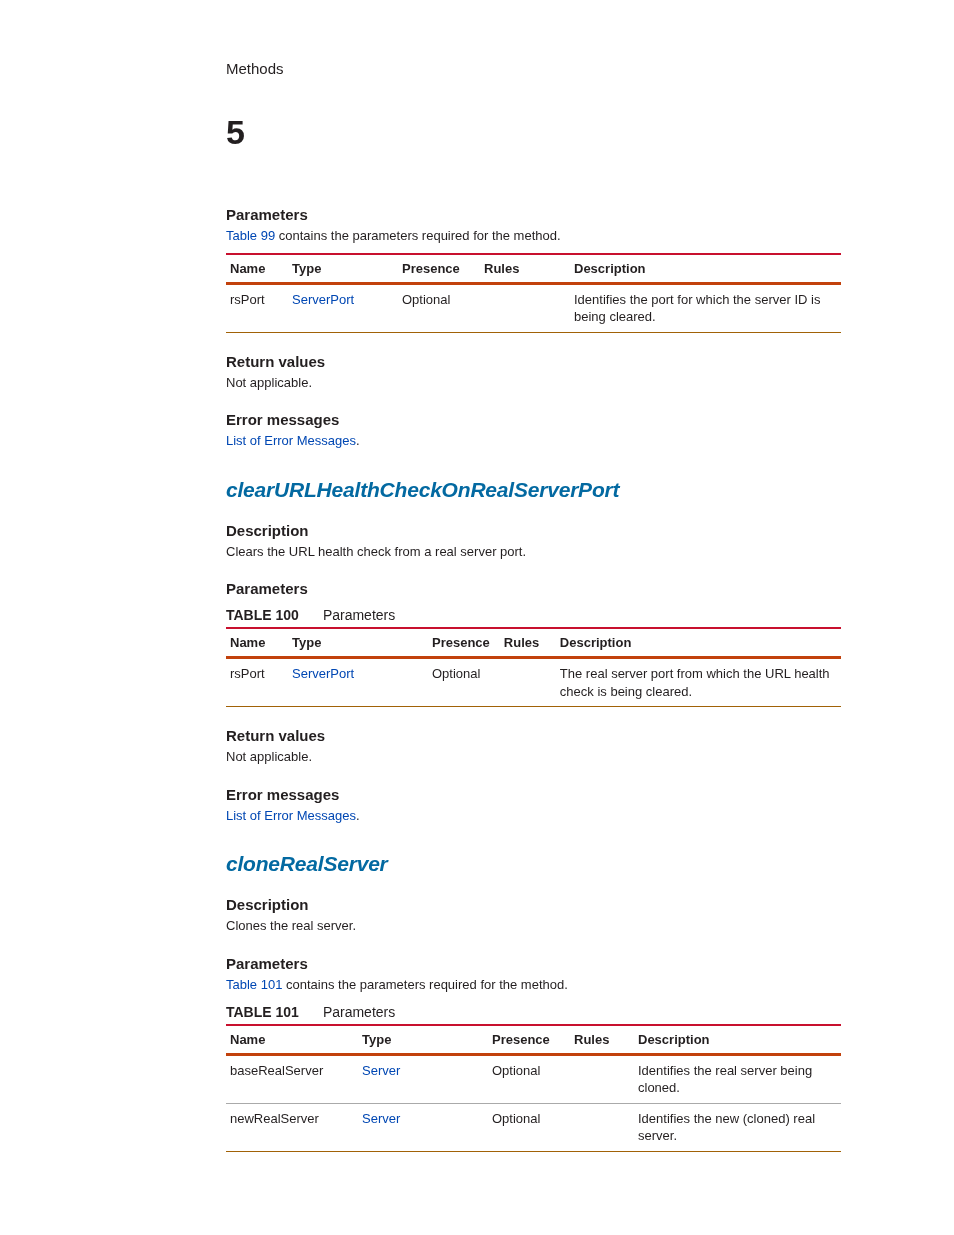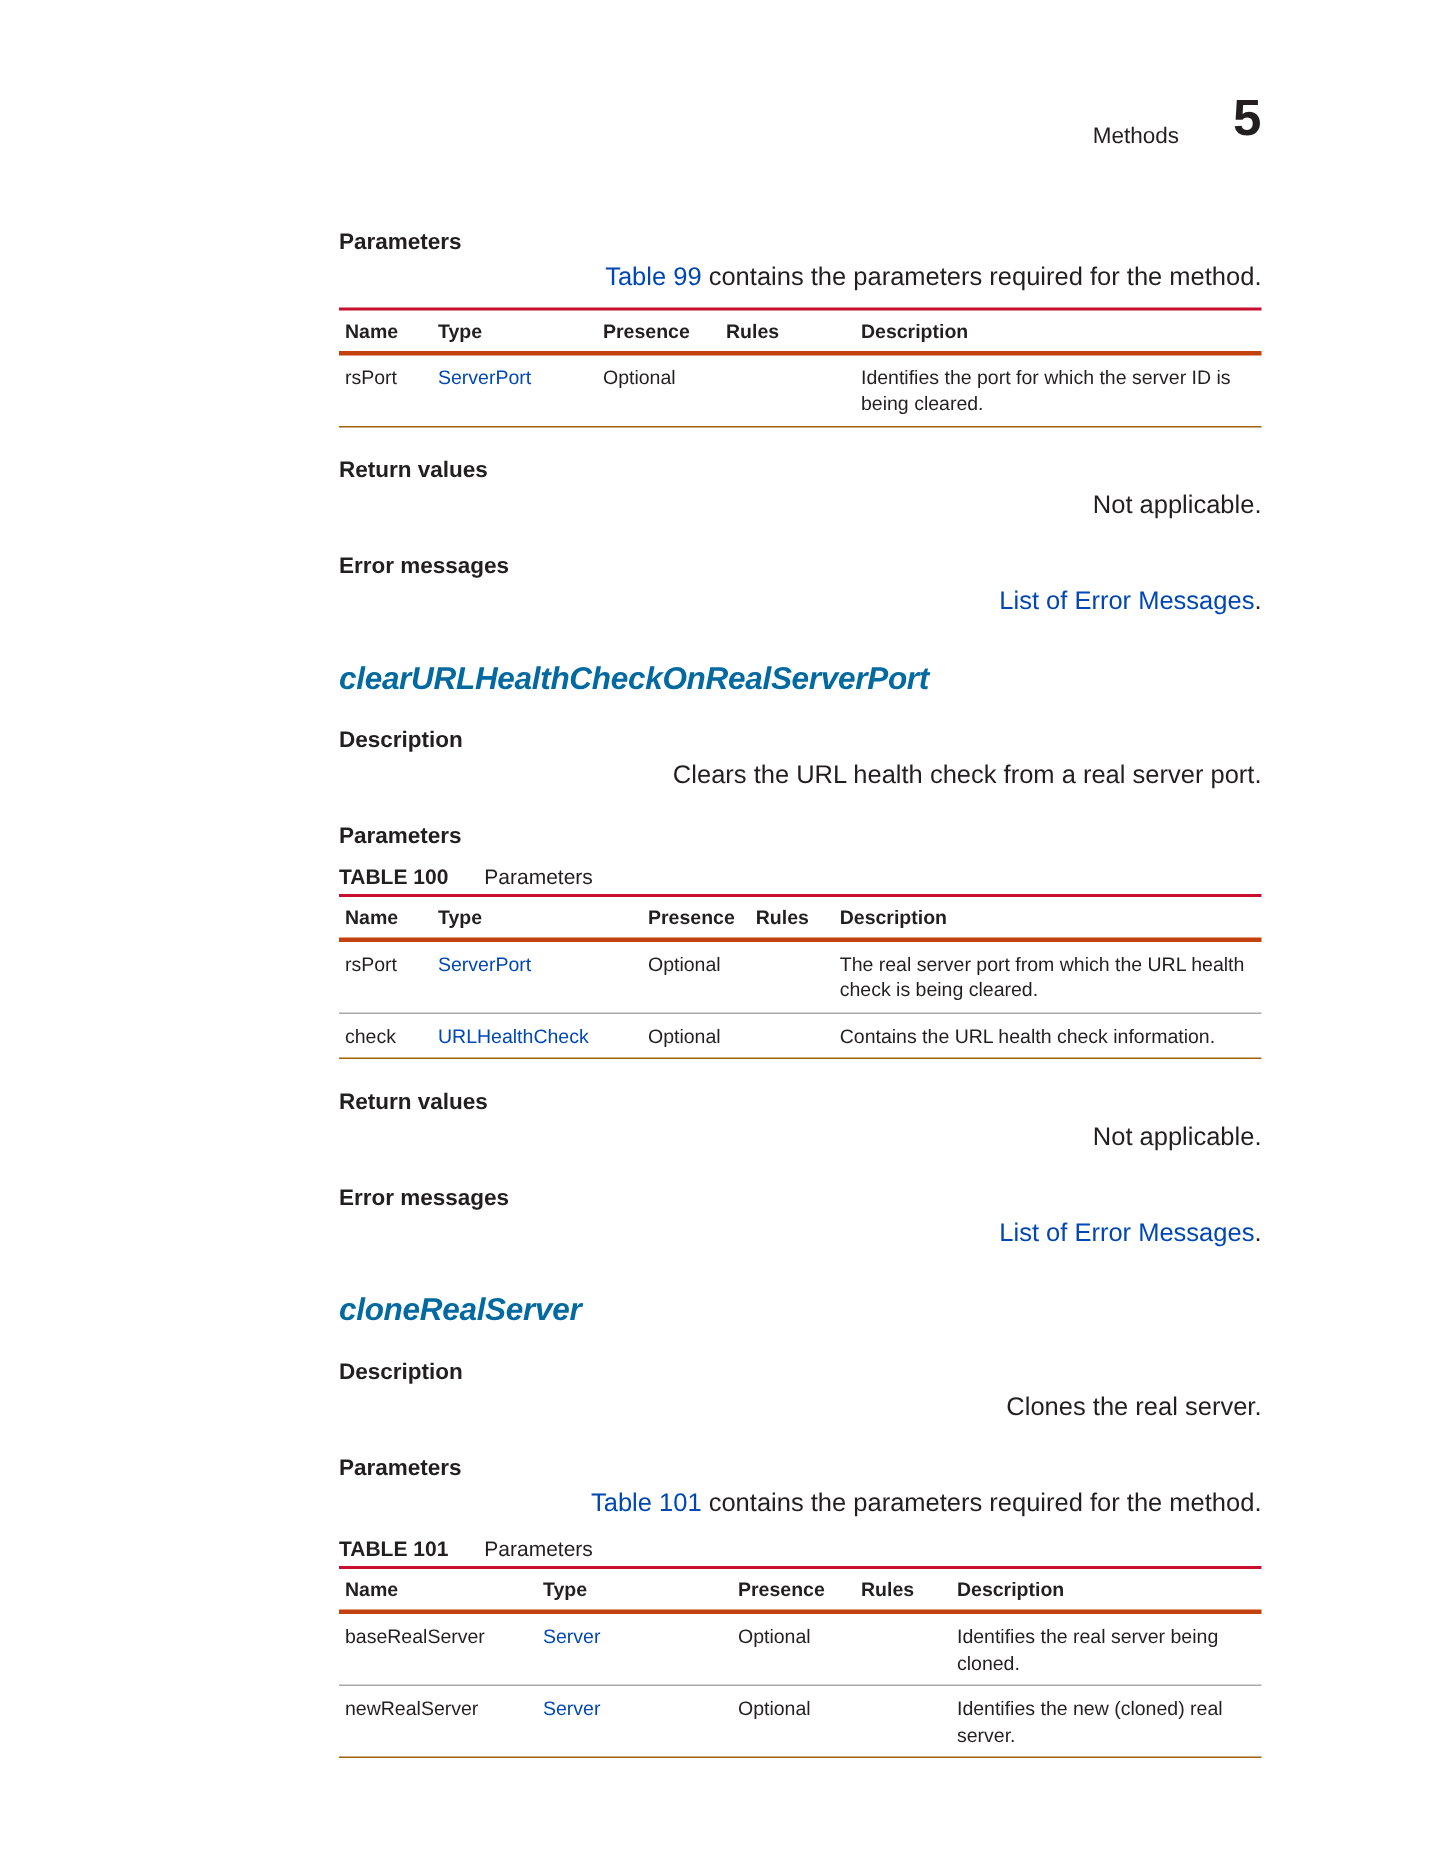--- a/index.html
+++ b/index.html
@@ -11,40 +11,40 @@
     background: #fff;
     width: 954px;
   }
   .page {
     padding: 60px 113px 60px 226px;
     box-sizing: border-box;
     width: 954px;
   }
   .running-head {
     display: flex;
-    align-items: flex-end;
+    align-items: flex-start;
     justify-content: flex-end;
     gap: 36px;
     margin-bottom: 54px;
+    flex-direction: column;
   }
   .running-head .chapter {
     font-size: 34px;
     font-weight: 700;
   }
   .sub-head {
     font-weight: 700;
     font-size: 15px;
     margin-top: 20px;
     margin-bottom: 4px;
   }
   .para {
-    font-size: 17px;
+    font-size: 13px;
     line-height: 1.35;
     margin-bottom: 8px;
-    text-align: right;
   }
   .link {
     color: #0047b3;
   }
   .table-caption {
     font-size: 14px;
     margin-top: 10px;
     margin-bottom: 4px;
   }
   .table-caption .tnum {
@@ -162,27 +162,20 @@
       </tr>
     </thead>
     <tbody>
       <tr>
         <td>rsPort</td>
         <td class="link">ServerPort</td>
         <td>Optional</td>
         <td></td>
         <td>The real server port from which the URL health check is being cleared.</td>
       </tr>
-      <tr>
-        <td>check</td>
-        <td class="link">URLHealthCheck</td>
-        <td>Optional</td>
-        <td></td>
-        <td>Contains the URL health check information.</td>
-      </tr>
     </tbody>
   </table>
 
   <div class="sub-head">Return values</div>
   <div class="para">Not applicable.</div>
 
   <div class="sub-head">Error messages</div>
   <div class="para">
     <span class="link">List of Error Messages</span><span>.</span>
   </div>

